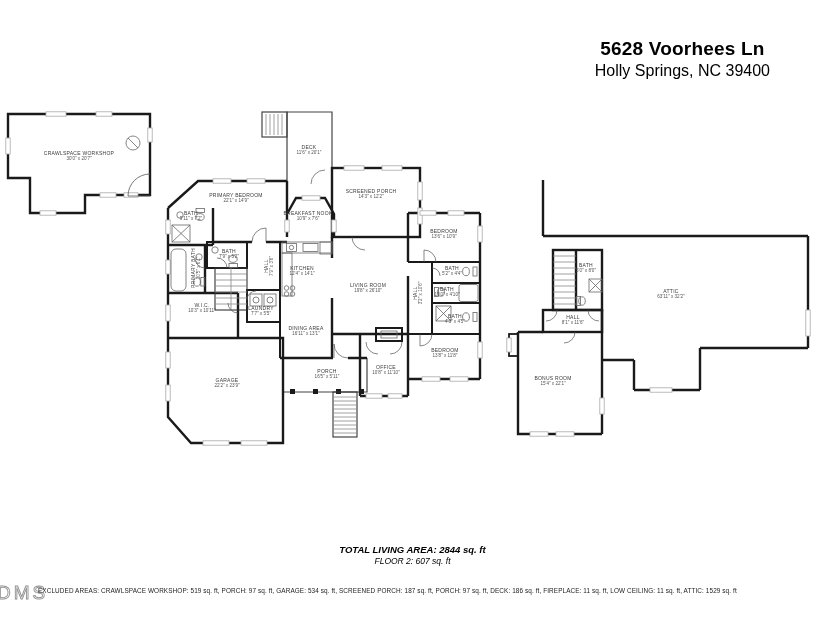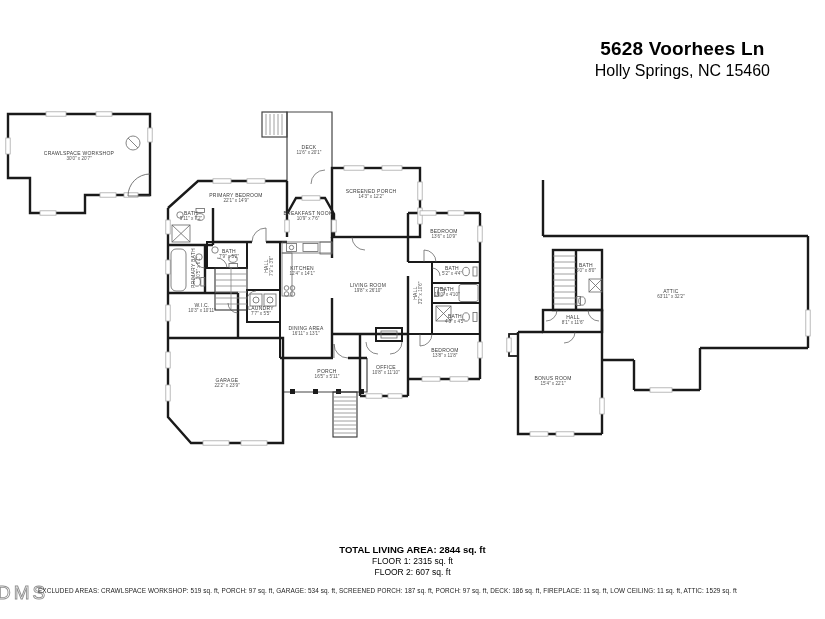--- a/index.html
+++ b/index.html
@@ -7,35 +7,35 @@
         font-family:"Liberation Sans", sans-serif;}
   .hdr{position:absolute;top:18px;right:55px;text-align:center;color:#000;margin-top:20px;}
   .hdr .t1{font-size:19px;font-weight:bold;letter-spacing:.2px;}
   .hdr .t2{font-size:16px;margin-top:2px;}
   .lbl{position:absolute;transform:translate(-50%,-50%);text-align:center;
        white-space:nowrap;color:#3a3a3a;line-height:1.25;}
   .lbl .nm{font-size:5px;letter-spacing:.25px;}
   .lbl .dm{font-size:4.6px;color:#555;}
   .vert{transform:translate(-50%,-50%) rotate(-90deg);}
   svg{position:absolute;left:0;top:0;}
-  .tot{position:absolute;top:544px;left:0;width:100%;text-align:center;color:#000;line-height:1.3;}
+  .tot{position:absolute;top:544px;left:0;width:100%;text-align:center;color:#000;line-height:1.3;font-style:italic;}
   .tot .l1{font-size:9.5px;font-weight:bold;}
   .tot .l2{font-size:8.5px;}
   .excl{position:absolute;top:587px;left:38px;font-size:6.4px;color:#222;letter-spacing:.1px;}
   .logo{position:absolute;top:582px;left:-3px;font-size:19px;letter-spacing:3px;color:#fff;
         -webkit-text-stroke:.9px #8f8f8f;}
 </style>
 </head>
 <body>
 
 <div id="page">
 
   <div class="hdr">
     <div class="t1">5628 Voorhees Ln</div>
-    <div class="t2">Holly Springs, NC 15460</div>
+    <div class="t2">Holly Springs, NC 39400</div>
   </div>
 
   <svg width="825" height="619" viewBox="0 0 825 619">
 
     <g stroke="#1a1a1a" stroke-width="2.4" fill="none">
       <path d="M8,114 H150 V195 H85 V213 H30 V178 H8 Z"></path>
     </g>
     <g fill="#fff" stroke="#aaa" stroke-width="0.8">
       <rect x="46" y="111.8" width="20" height="4.4"></rect>
         <rect x="96" y="111.8" width="16" height="4.4"></rect>
@@ -324,20 +324,19 @@
       <div class="nm">HALL</div>
       <div class="dm">8'1" x 11'6"</div>
     </div>
   <div class="lbl" style="left:553px;top:381px">
       <div class="nm">BONUS ROOM</div>
       <div class="dm">15'4" x 22'1"</div>
     </div>
 
   <div class="tot">
     <div class="l1">TOTAL LIVING AREA: 2844 sq. ft</div>
-    <div class="l2">FLOOR 1: 2315 sq. ft</div>
     <div class="l2">FLOOR 2: 607 sq. ft</div>
   </div>
 
   <div class="logo">DMS</div>
   <div class="excl">EXCLUDED AREAS: CRAWLSPACE WORKSHOP: 519 sq. ft, PORCH: 97 sq. ft, GARAGE: 534 sq. ft, SCREENED PORCH: 187 sq. ft, PORCH: 97 sq. ft, DECK: 186 sq. ft, FIREPLACE: 11 sq. ft, LOW CEILING: 11 sq. ft, ATTIC: 1529 sq. ft</div>
 
 </div>
 
 </body></html>

